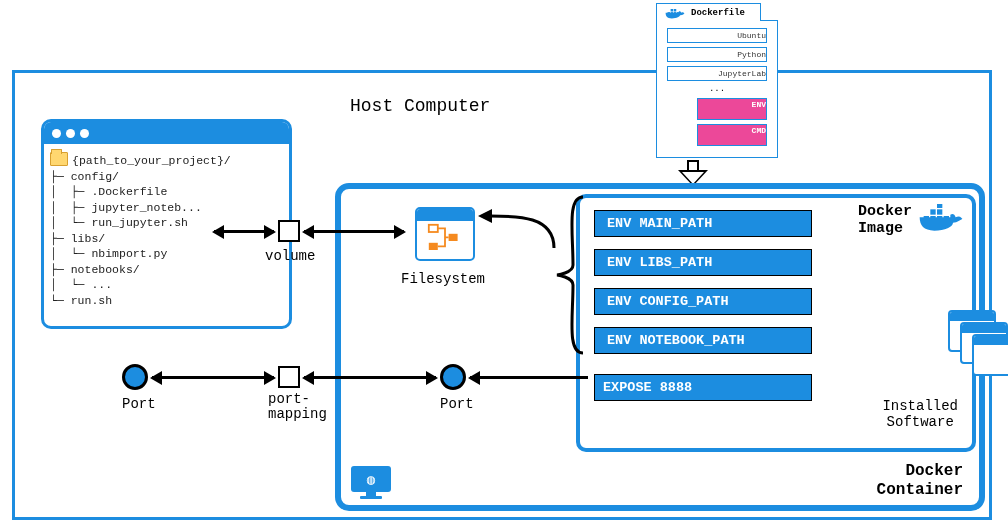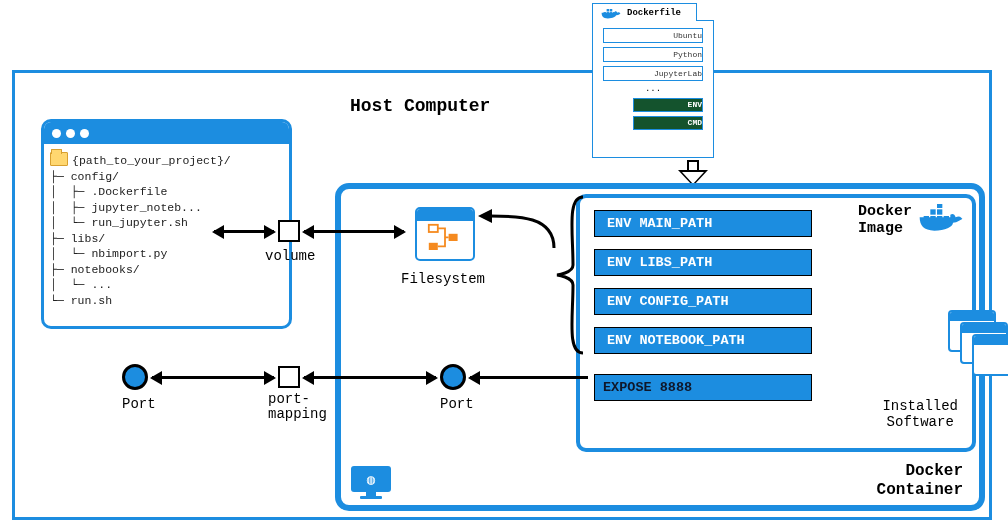--- a/index.html
+++ b/index.html
@@ -17,26 +17,26 @@
     top: 70px;
     width: 980px;
     height: 450px;
     border: 3px solid #1c8de0;
   }
   .host-label {
     position: absolute;
     left: 350px;
     top: 96px;
     font-size: 18px;
-    font-weight: bold;
+    font-weight: normal;
   }
   
   .dockerfile {
     position: absolute;
-    left: 592px;
+    left: 656px;
     top: 3px;
     width: 122px;
     height: 155px;
     background: #fff;
     border: 1.5px solid #1c8de0;
     z-index: 5;
   }
   .dockerfile .corner {
     position: absolute;
     right: -1px; top: -1px;
@@ -72,24 +72,24 @@
     border: 1px solid #1c8de0;
     text-align: right;
     font-size: 8px;
     height: 15px;
     line-height: 13px;
     margin-bottom: 4px;
     color: #333;
     background:#fff;
   }
   .dockerfile .row.filled {
-    background: #14532d;
+    background: #ec4899;
     color: #fff;
     font-weight: bold;
-    height: 14px;
+    height: 22px;
     line-height: 12px;
     margin-left: 30px;
   }
   .dockerfile .dots {
     text-align: center;
     font-size: 9px;
     line-height: 8px;
     height: 10px;
     margin-bottom:3px;
   }
@@ -208,21 +208,21 @@
     padding: 5px 12px;
     margin-bottom: 12px;
     border: 1px solid #000;
   }
   .expose-row {
     position: absolute;
     left: 14px;
     top: 176px;
     width: 218px;
     background: #1c8de0;
-    color: #0f172a;
+    color: #ffffff;
     font-weight: bold;
     font-size: 13.5px;
     padding: 5px 8px;
     border: 1px solid #000;
   }
   
   .sw-stack {
     position: absolute;
     right: 24px;
     top: 112px;

